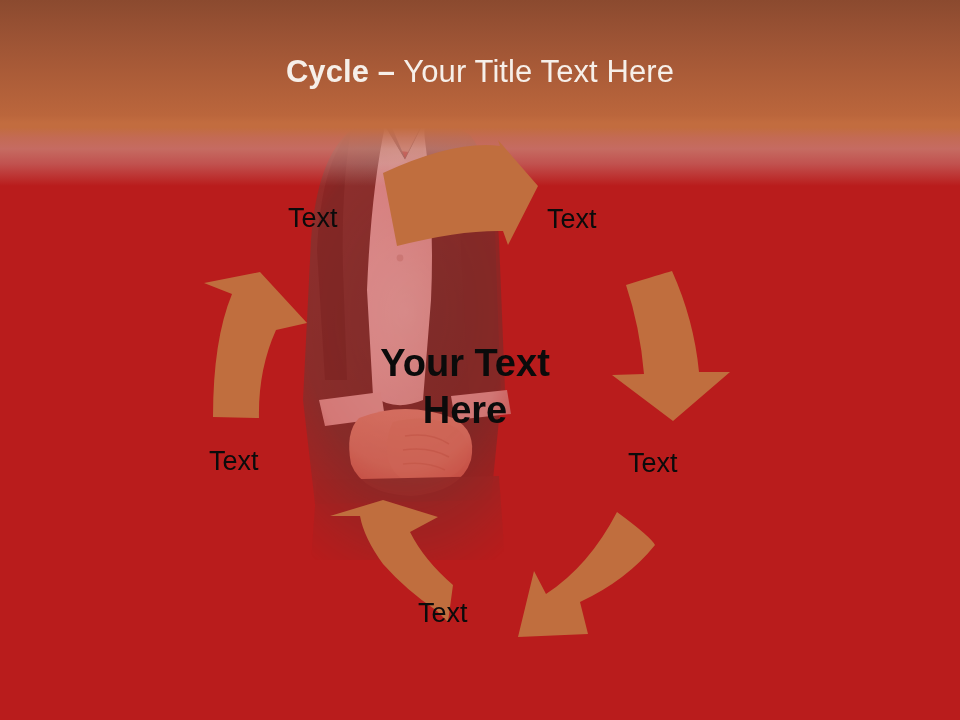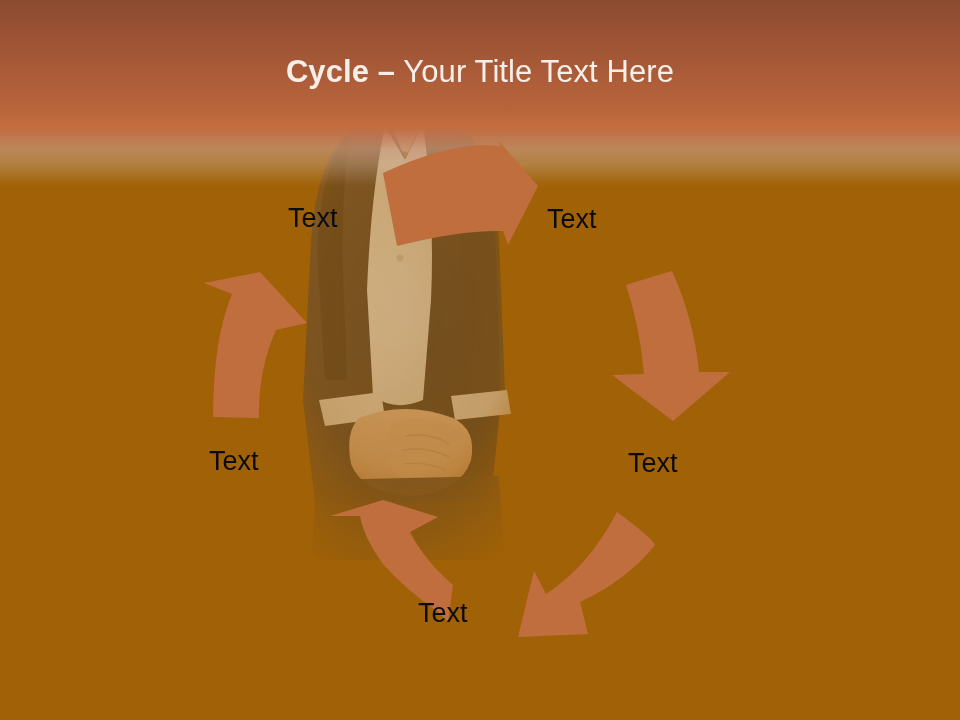--- a/index.html
+++ b/index.html
@@ -9,21 +9,21 @@
     background:#cbc7c5;
     overflow:hidden;
     position:relative;
   }
 
   
   #slide {
     position:absolute; inset:0;
     width:960px; height:720px;
     overflow:hidden;
-    background:#a16207;
+    background:#b91c1c;
     padding-left:19px;
   }
 
   
   .photo-layer {
     position:absolute;
     left:255px; top:100px;
     width:300px; height:460px;
     opacity:.55;
     pointer-events:none;
@@ -206,14 +206,18 @@
              Q258 370 259 418
              Z"></path>
   </svg>
 
   <div class="node-label lbl-1">Text</div>
   <div class="node-label lbl-2">Text</div>
   <div class="node-label lbl-3">Text</div>
   <div class="node-label lbl-4">Text</div>
   <div class="node-label lbl-5">Text</div>
 
+  <div class="center-text">
+    <div>Your Text</div>
+    <div>Here</div>
+  </div>
 
 </div>
 
 </body></html>

